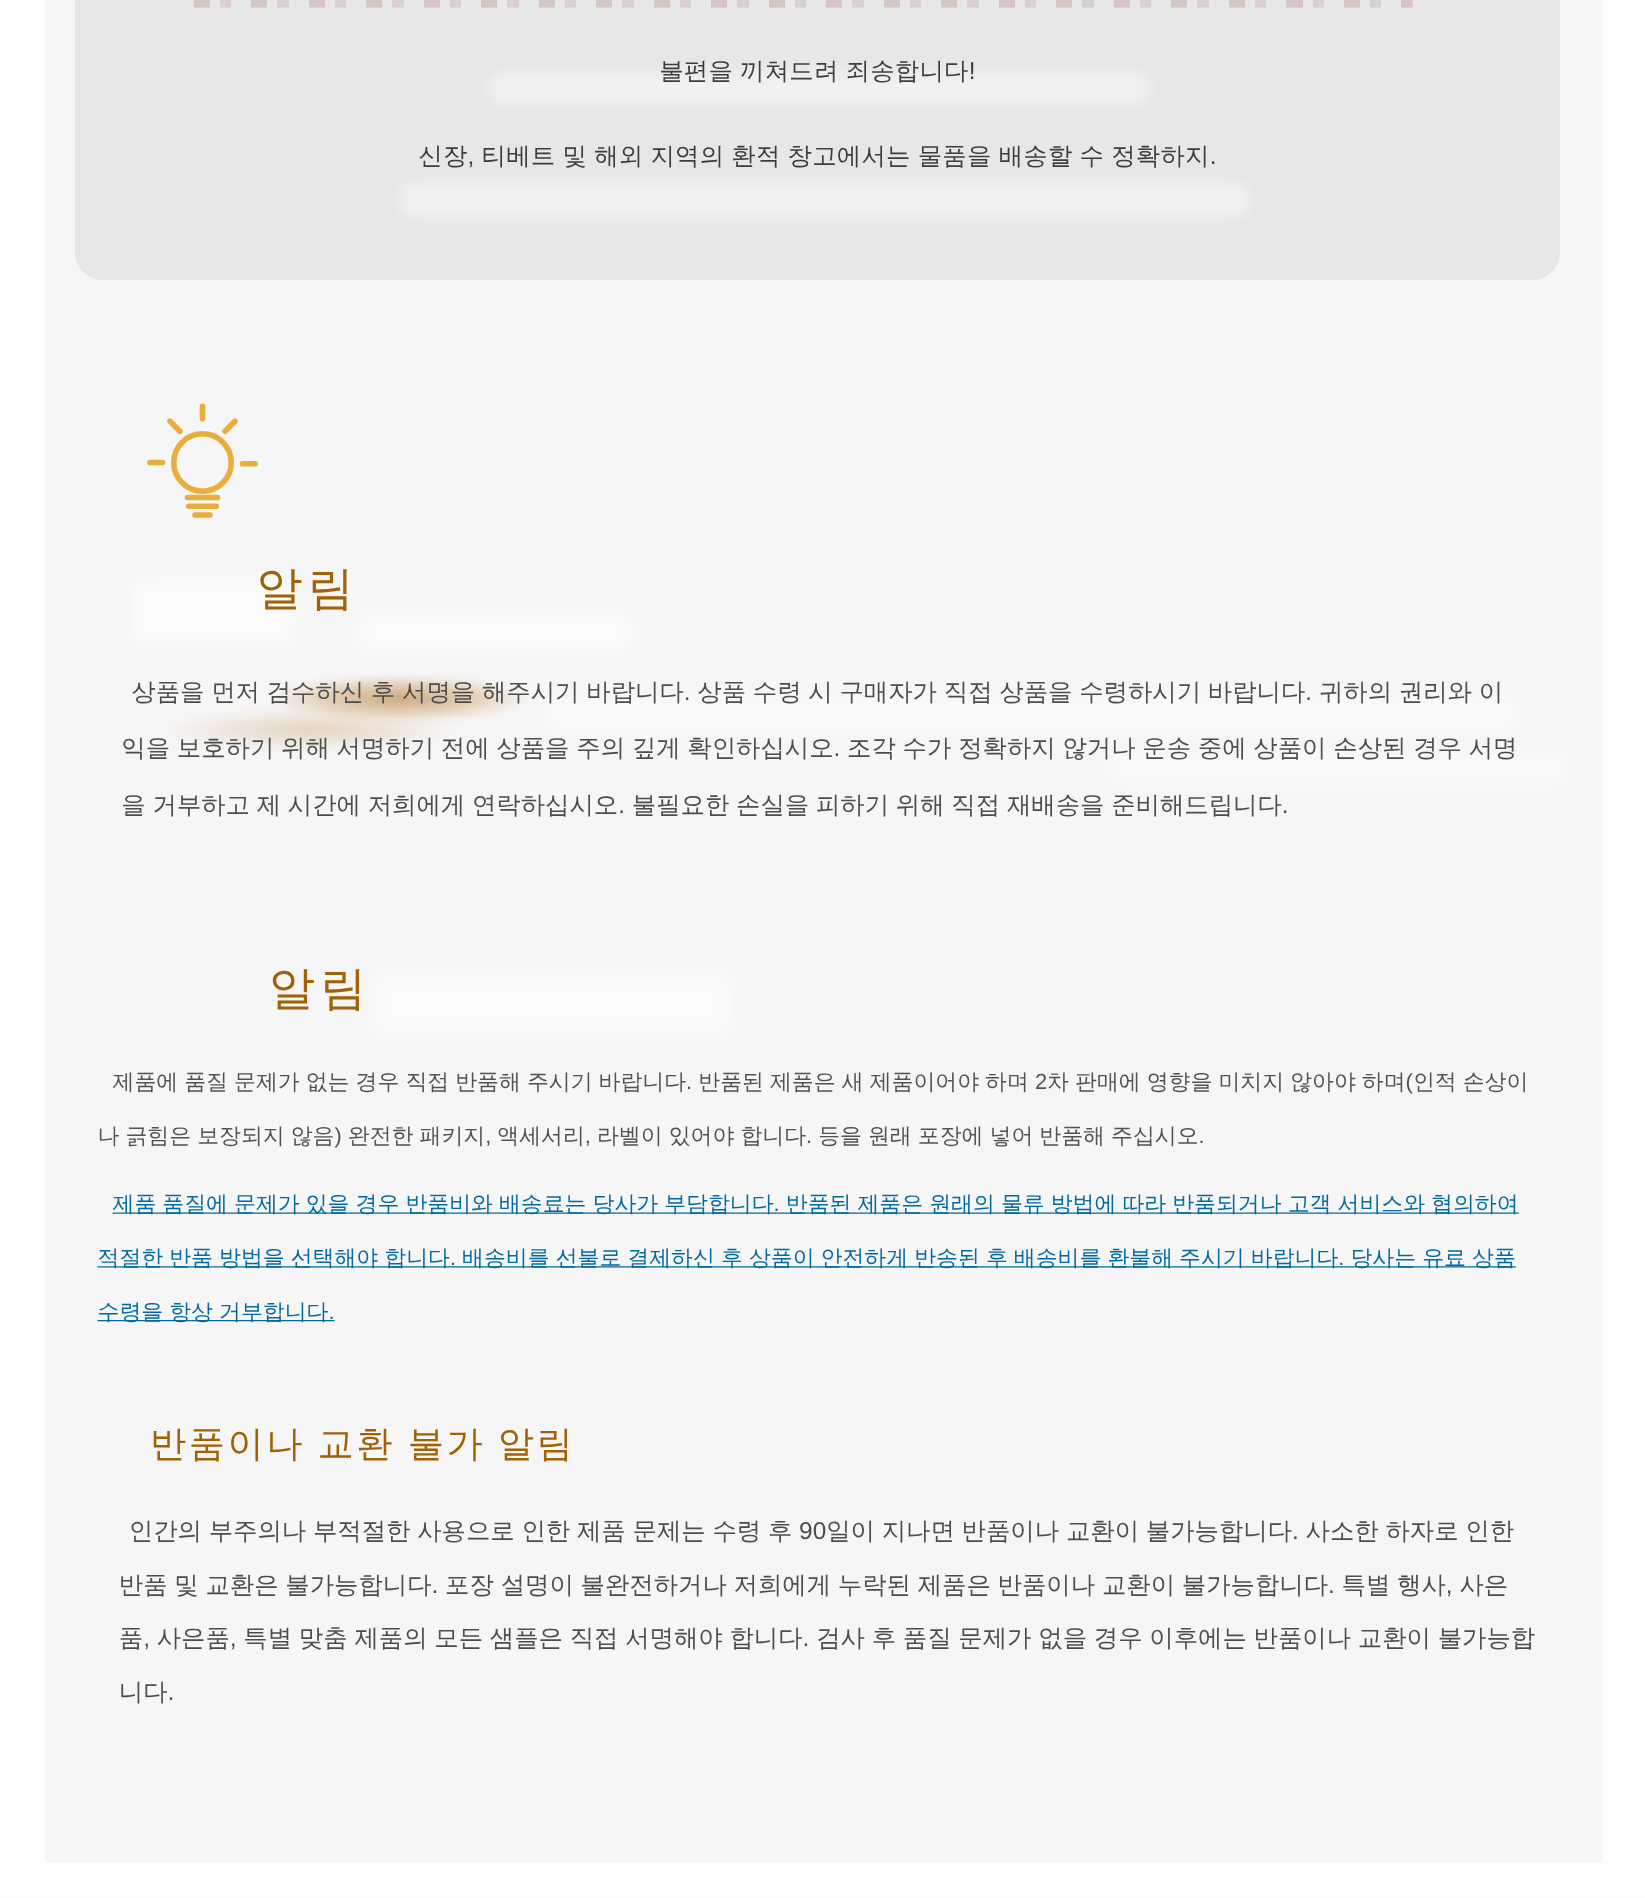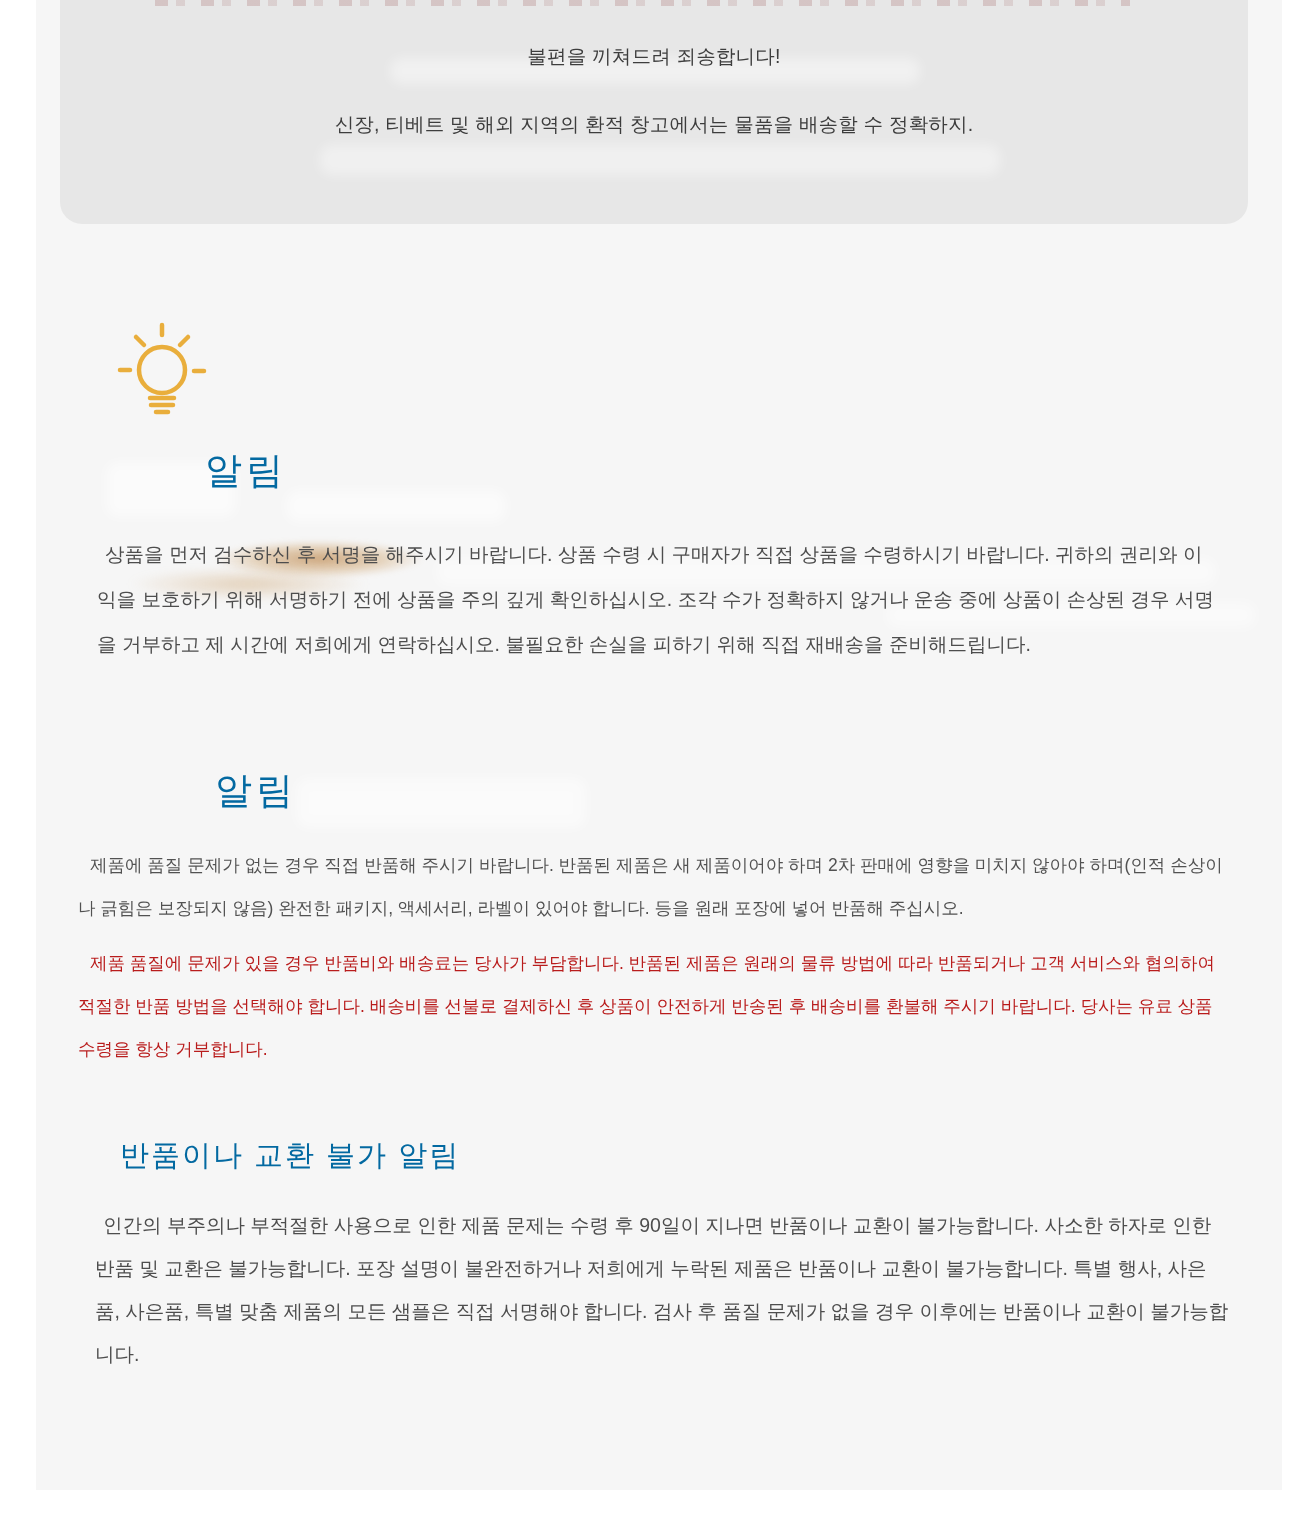--- a/index.html
+++ b/index.html
@@ -52,39 +52,39 @@
   }
   .smudge-tan {
     background: radial-gradient(closest-side, rgba(198,152,94,0.40), rgba(0,0,0,0));
     filter: blur(4px); border-radius: 50%;
   }
   
   .bulb-wrap { position: absolute; left: 81px; top: 322px; width: 90px; height: 94px; }
   
   .h-notice {
     position: absolute;
-    color: #0369a1;
+    color: #a16207;
     font-weight: 400;
     letter-spacing: 4px;
     white-space: nowrap;
   }
   .h-notice-1 { left: 169px; top: 446px; font-size: 37px; }
   .h-notice-2 { left: 179px; top: 766px; font-size: 37px; }
   .h-notice-3 { left: 84px;  top: 1136px; font-size: 29px; letter-spacing: 2px; }
   
   .para {
     position: absolute;
     color: #4d4d4d;
     text-align: left;
     word-break: normal;
     overflow-wrap: anywhere;
   }
   .para-1 { left: 61px; top: 532px;  width: 1122px; font-size: 19.5px; line-height: 45px; text-indent: 8px; }
   .para-2a { left: 42px; top: 844px; width: 1156px; font-size: 17.5px; line-height: 43px; text-indent: 12px; color: #525252; }
-  .para-2b { left: 42px; top: 942px; width: 1152px; font-size: 17.5px; line-height: 43px; text-indent: 12px; color: #b91c1c; }
+  .para-2b { left: 42px; top: 942px; width: 1152px; font-size: 17.5px; line-height: 43px; text-indent: 12px; color: #0369a1; text-decoration: underline; }
   .para-3 { left: 59px; top: 1204px; width: 1136px; font-size: 19.5px; line-height: 43px; text-indent: 8px; }
 </style>
 </head>
 <body>
 
 <div class="content-area">
 
   <div class="notice-box">
     <div class="clipped-fragments"></div>
     <div class="artifact wash" style="left:330px; top:58px; width:530px; height:26px; background:rgba(255,255,255,0.42);"></div>

